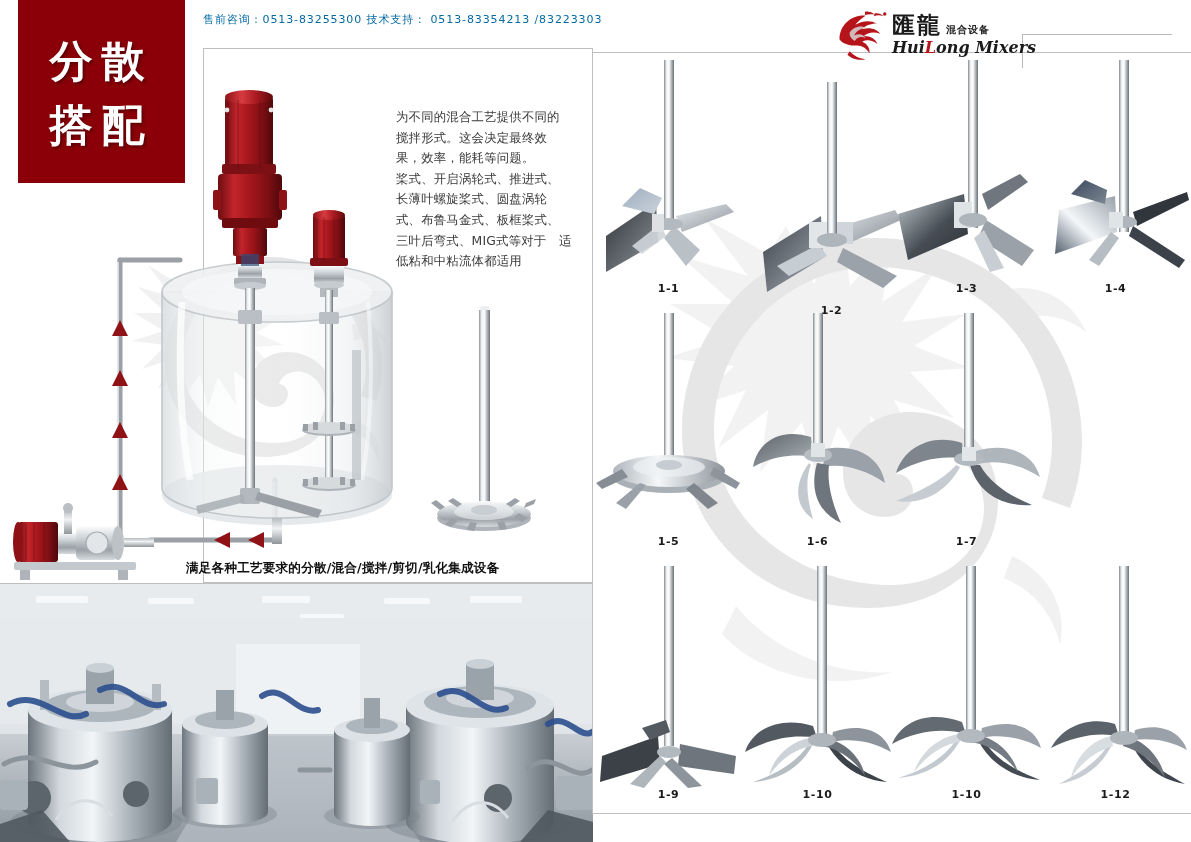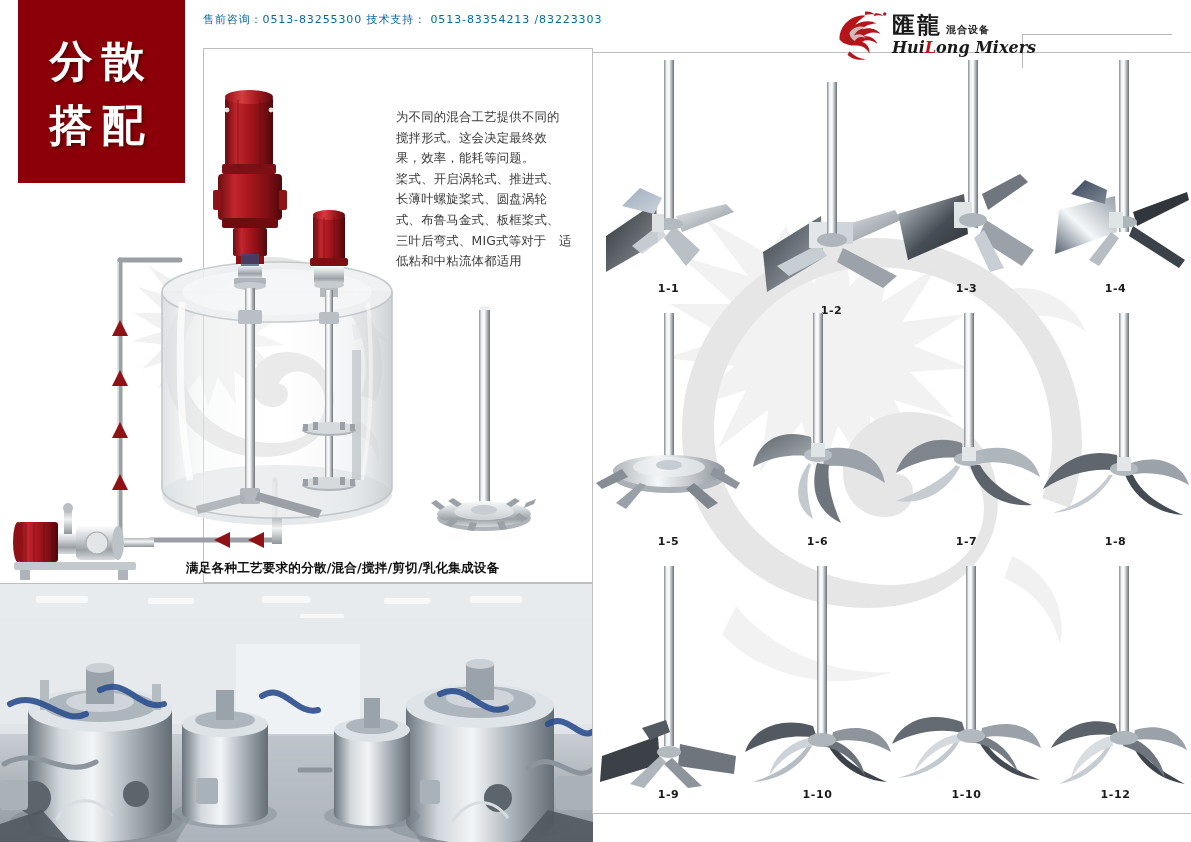--- a/index.html
+++ b/index.html
@@ -709,32 +709,20 @@
         <path d="M70 136 C40 126 12 140 4 166 C28 152 52 148 72 152 Z" fill="#7e858c"></path>
         <path d="M84 144 C118 134 142 148 148 170 C126 156 102 152 82 158 Z" fill="#aeb5bb"></path>
         <path d="M78 158 C86 186 110 200 140 198 C116 188 98 176 88 158 Z" fill="#5c636a"></path>
         <path d="M68 160 C54 186 30 198 4 194 C28 184 50 174 64 158 Z" fill="#c6ccd1"></path>
         <ellipse cx="77" cy="152" rx="15" ry="7" fill="#b2b9bf"></ellipse>
         <rect x="70" y="140" width="14" height="14" fill="#e2e6e9"></rect>
       </svg>
       <div class="imp-label">1-7</div>
     </div>
 
-    <div class="imp-cell" style="left:447px; top:253px;">
-      <svg class="imp-svg" viewBox="0 0 149 228">
-        <rect x="78" y="6" width="10" height="152" fill="url(#s1)"></rect>
-        <path d="M76 148 C44 140 14 156 2 182 C28 166 54 160 78 164 Z" fill="#5f666d"></path>
-        <path d="M90 156 C120 146 142 158 148 178 C128 166 106 164 88 168 Z" fill="#9ba2a9"></path>
-        <path d="M84 168 C94 192 116 206 142 208 C118 198 100 186 92 168 Z" fill="#454b52"></path>
-        <path d="M72 168 C58 192 36 204 12 206 C36 198 56 186 68 168 Z" fill="#c6ccd1"></path>
-        <ellipse cx="83" cy="162" rx="14" ry="7" fill="#b2b9bf"></ellipse>
-        <rect x="76" y="150" width="14" height="14" fill="#e2e6e9"></rect>
-      </svg>
-      <div class="imp-label">1-8</div>
-    </div>
 
     <div class="imp-cell" style="left:0px;   top:506px;">
       <svg class="imp-svg" viewBox="0 0 149 228">
         <rect x="70" y="6" width="10" height="180" fill="url(#s1)"></rect>
         <path d="M64 176 L8 196 L6 222 L66 204 Z" fill="#3b4147"></path>
         <path d="M86 184 L142 196 L140 214 L84 206 Z" fill="#6e757c"></path>
         <path d="M78 198 L108 226 L94 228 L70 204 Z" fill="#8d949b"></path>
         <path d="M66 196 L36 224 L50 228 L72 202 Z" fill="#aeb5bb"></path>
         <path d="M72 160 L48 168 L56 180 L76 172 Z" fill="#535a61"></path>
         <ellipse cx="75" cy="192" rx="12" ry="6" fill="#b2b9bf"></ellipse>

